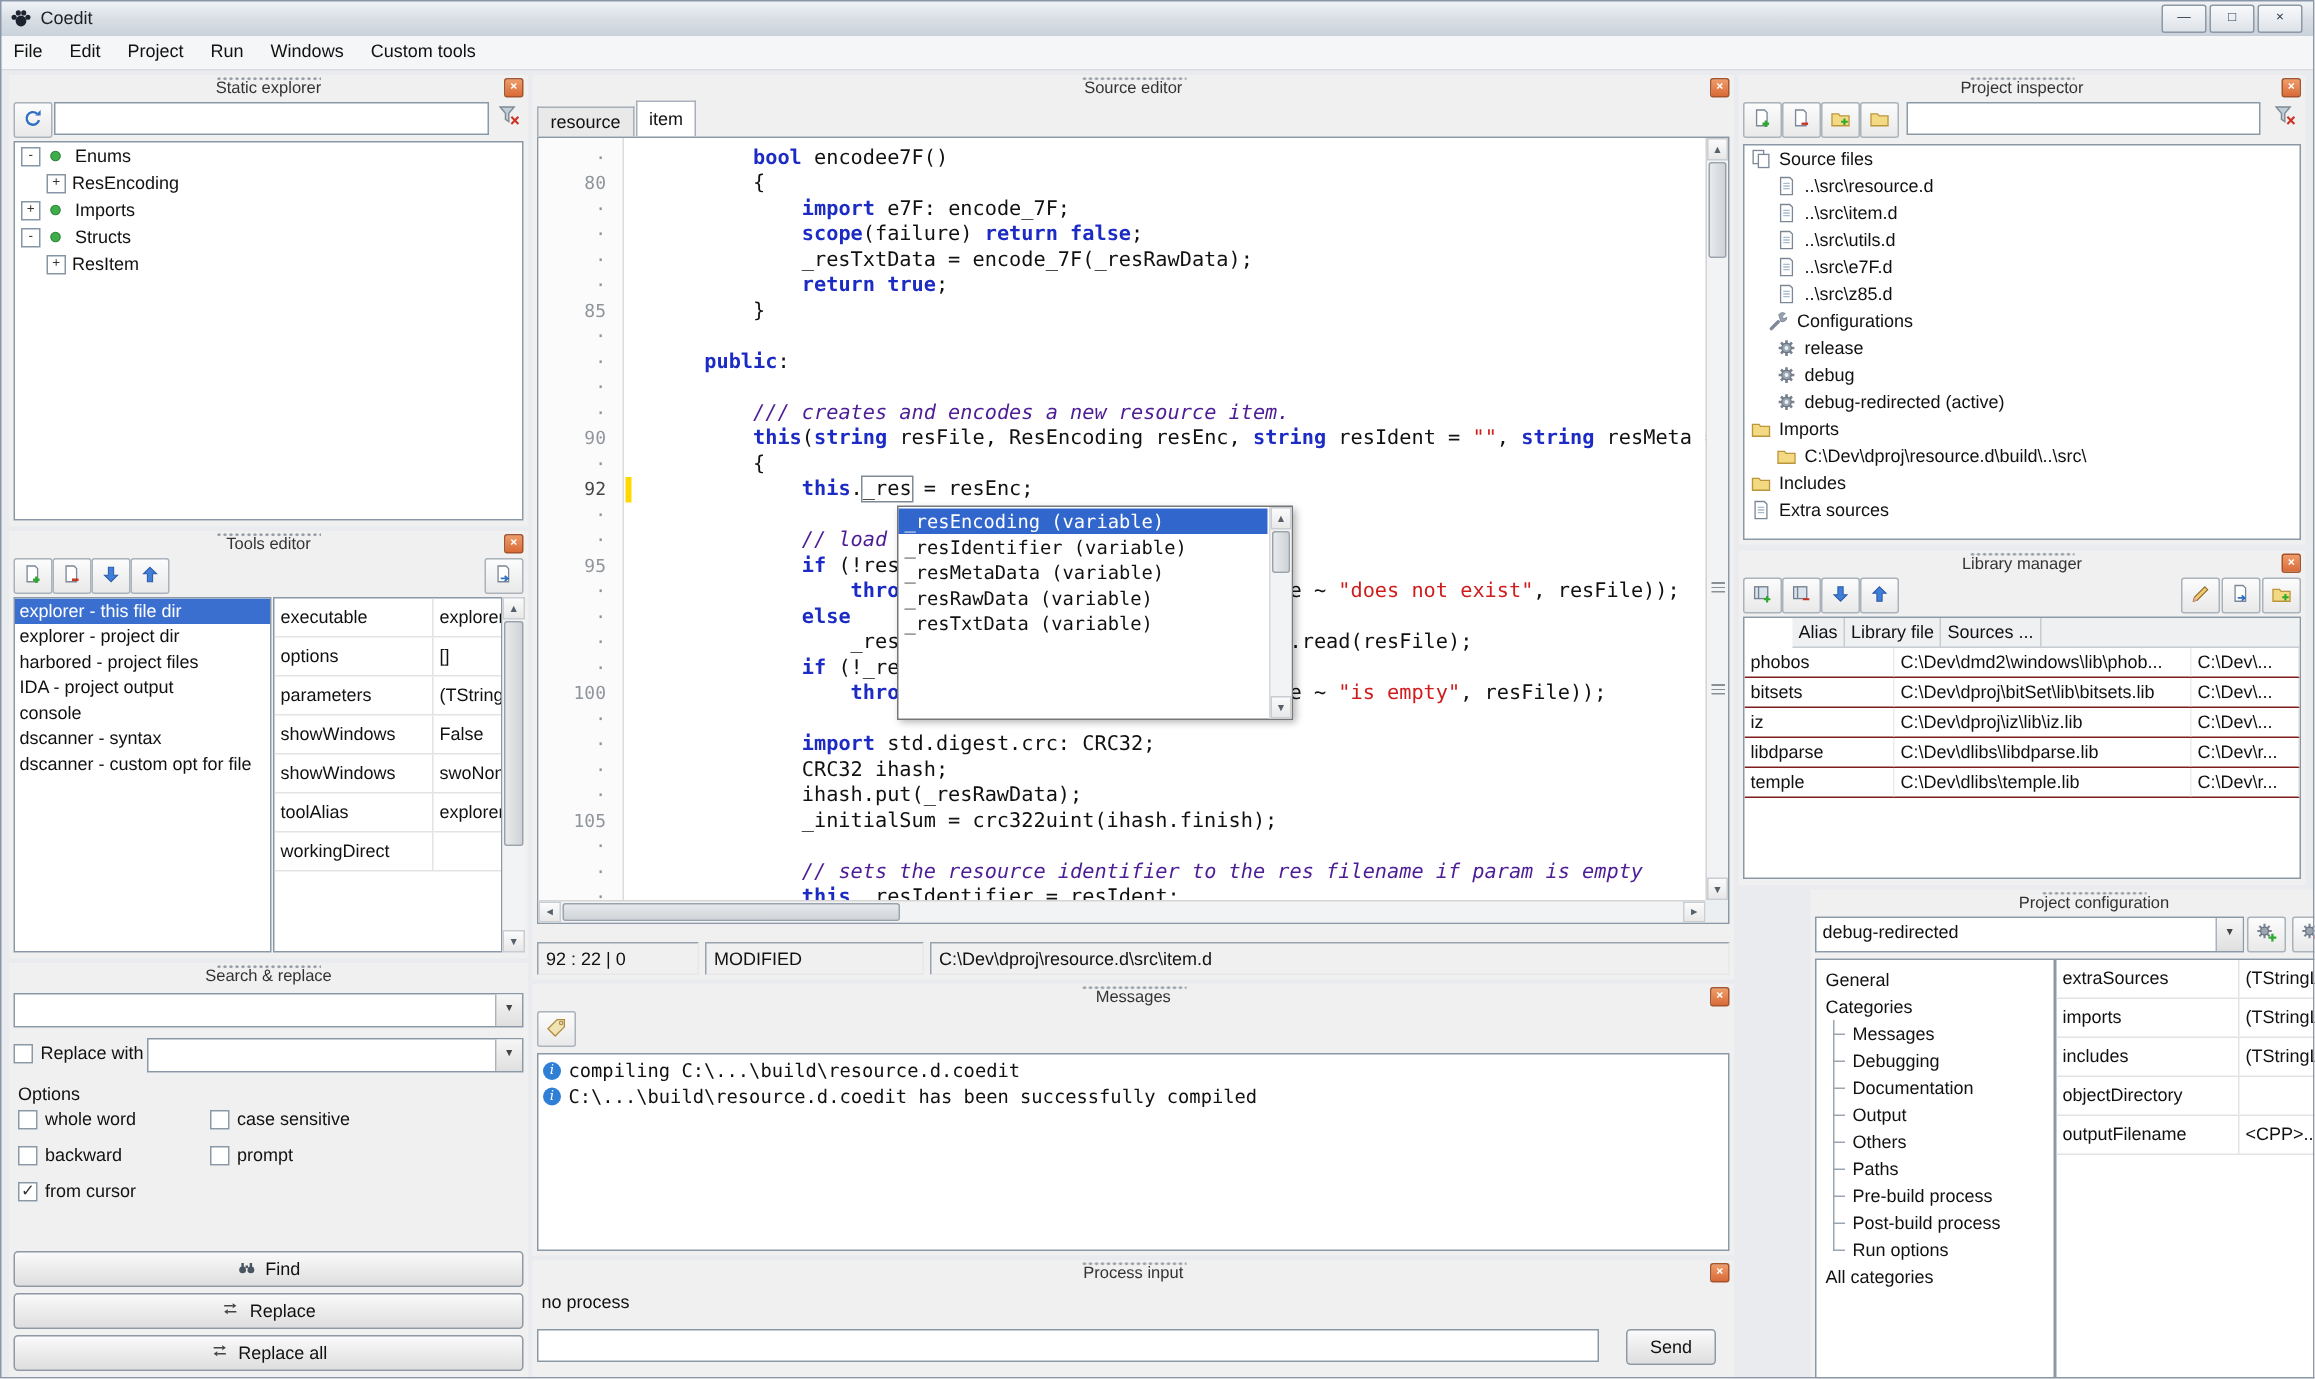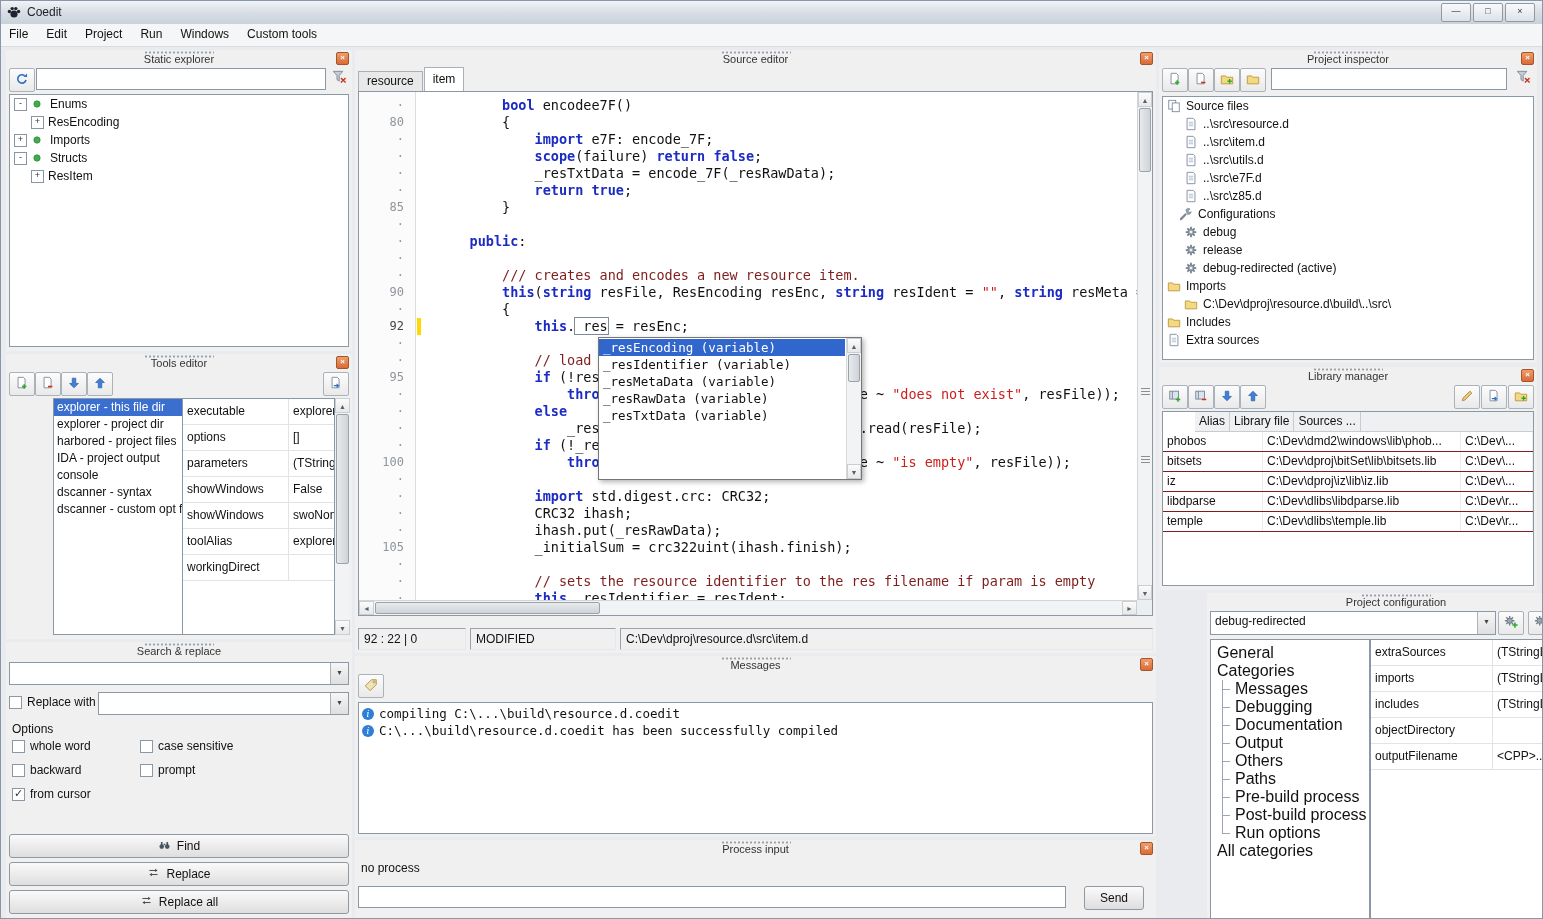--- a/index.html
+++ b/index.html
@@ -55,21 +55,21 @@
   .editor{position:absolute;top:41px;left:3px;right:3px;bottom:37px;background:#fff;border:1px solid #8b98a6;overflow:hidden;}
   .gutter-bg{position:absolute;left:0;top:0;bottom:15px;width:57px;background:#fbfbfb;border-right:1px solid #dcdcdc;box-sizing:border-box;}
   .rows{position:absolute;left:0;right:15px;top:0;bottom:15px;overflow:hidden;padding-top:5px;}
   .crow{height:17px;line-height:17px;display:flex;}
   .crow .g{flex:0 0 45px;text-align:right;padding-right:8px;font-family:"DejaVu Sans Mono",monospace;font-size:12px;color:#8f959b;}
   .crow.cur .g{color:#444;}
   .crow .m{flex:0 0 12px;position:relative;}
   .crow.cur .m::before{content:"";position:absolute;right:3px;top:0;height:17px;width:4px;background:#ffd800;}
   .crow .ct{white-space:pre;font-family:"DejaVu Sans Mono",monospace;font-size:13.5px;padding-left:13px;}
   .ct .k{color:#1c2bc4;font-weight:bold;}
-  .ct .c{color:#7f1d1d;}
+  .ct .c{color:#4c1d95;font-style:italic;}
   .ct .s{color:#cf1d1d;}
   .ct .box{outline:1px solid #7e8a96;}
   .hsb{position:absolute;left:0;right:15px;bottom:0;height:15px;background:#f2f3f4;border-top:1px solid #d5d5d5;box-sizing:border-box;}
   .hsb .arl,.hsb .arr{position:absolute;top:0;bottom:0;width:15px;text-align:center;font-size:7px;color:#55606a;line-height:14px;background:linear-gradient(#fbfbfb,#e8e8e8);border:1px solid #c9ced3;box-sizing:border-box;}
   .hsb .arl{left:0;} .hsb .arr{right:0;}
   .hsb .hthumb{position:absolute;top:1px;bottom:1px;left:16px;width:225px;background:linear-gradient(#e8eaec,#cfd3d7);border:1px solid #9aa2ab;border-radius:2px;box-sizing:border-box;}
   .sbcorner{position:absolute;right:0;bottom:0;width:15px;height:15px;background:#eceff1;}
   .statusbar{position:absolute;left:3px;right:3px;bottom:3px;height:22px;display:flex;gap:4px;}
   .scell{border:1px solid;border-color:#9aa3ad #e8e8e8 #e8e8e8 #9aa3ad;background:#f0f0f0;font-size:12px;line-height:20px;padding:0 5px;white-space:nowrap;overflow:hidden;box-sizing:border-box;}
   
@@ -83,21 +83,21 @@
   .mrow{height:17px;display:flex;align-items:center;font-family:"DejaVu Sans Mono",monospace;font-size:12.5px;padding-left:3px;white-space:nowrap;}
   .info{width:12px;height:12px;border-radius:50%;background:#2f7fd6;margin-right:5px;flex:none;color:#fff;font-size:9px;line-height:12px;text-align:center;font-style:italic;font-family:"DejaVu Serif",serif;}
   .info::after{content:"i";}
   
   .lhead{display:flex;height:19px;background:#eef0f2;border-bottom:1px solid #c6ccd2;margin-left:32px;}
   .lh{padding:2px 4px;border-right:1px solid #c6ccd2;font-size:12px;white-space:nowrap;overflow:hidden;box-sizing:border-box;}
   .lr{display:flex;height:19px;border-bottom:1px solid #7f1d1d;justify-content:center;}
   .lc{padding:2px 4px;border-right:1px solid #ececec;font-size:12px;white-space:nowrap;overflow:hidden;box-sizing:border-box;}
   .w1{flex:0 0 100px;} .w2{flex:0 0 198px;} .w3{flex:1;}
   
-  .cfg-row{height:18px;line-height:18px;padding-left:6px;font-size:16px;position:relative;white-space:nowrap;overflow:hidden;}
+  .cfg-row{height:18px;line-height:18px;padding-left:6px;font-size:12px;position:relative;white-space:nowrap;overflow:hidden;}
   .cfg-row.child{padding-left:24px;}
   .cfg-row.child::before{content:"";position:absolute;left:11px;top:0;width:7px;height:9px;border-left:1px solid #9aa6b2;border-bottom:1px solid #9aa6b2;}
   .cfg-row.cont::after{content:"";position:absolute;left:11px;top:9px;bottom:0;border-left:1px solid #9aa6b2;}
   
   .cbrow{display:flex;align-items:center;height:16px;}
   .cb{width:13px;height:13px;background:#fff;border:1px solid #8b98a6;margin-right:5px;flex:none;position:relative;box-sizing:border-box;}
   .cb.on::after{content:"✓";position:absolute;left:1px;top:-2px;font-size:11px;color:#333;}
   
   #p-static{left:6px;top:50px;width:346px;height:301px;}
   #p-tools{left:6px;top:354px;width:346px;height:285px;}
@@ -224,21 +224,21 @@
       <span><svg viewBox="0 0 16 16" width="14" height="14">
           <path d="M8 2.5l5 5h-3v6H6v-6H3z" fill="#3f7fd9" stroke="#2d5ca8" stroke-width="0.8"></path>
         </svg></span>
     </div>
   <div class="tbtn" style="right:3px;top:18px;">
       <span><svg viewBox="0 0 16 16" width="14" height="14">
           <path d="M3.5 1.5h6l2 2v10h-8z" fill="#fff" stroke="#7c8796"></path>
           <path d="M5.5 11h5M8.5 9l2.5 2-2.5 2" stroke="#2f6fc4" fill="none" stroke-width="1.3"></path>
         </svg></span>
     </div>
-  <div class="sunken" style="position:absolute;left:3px;top:44px;width:170px;bottom:4px;margin-left:44px;">
+  <div class="sunken" style="position:absolute;left:3px;top:44px;width:170px;bottom:4px;">
 
   <div class="lrow sel">explorer - this file dir</div>
       <div class="lrow">explorer - project dir</div>
       <div class="lrow">harbored - project files</div>
       <div class="lrow">IDA - project output</div>
       <div class="lrow">console</div>
       <div class="lrow">dscanner - syntax</div>
       <div class="lrow">dscanner - custom opt for file</div>
     </div>
   <div class="grid tools-grid" style="left:176px;top:44px;right:17px;bottom:4px;">
@@ -733,34 +733,34 @@
       <div class="trow" style="padding-left: 21px;">
         <span class="ticon">
           <svg viewBox="0 0 16 16" width="14" height="14">
             <g stroke="#78838f" stroke-width="2">
               <path d="M8 2v12M2 8h12M3.8 3.8l8.4 8.4M12.2 3.8l-8.4 8.4"></path>
             </g>
             <circle cx="8" cy="8" r="3.6" fill="#9aa5b1" stroke="#6d7884"></circle>
             <circle cx="8" cy="8" r="1.5" fill="#eef1f4"></circle>
           </svg>
         </span>
-        <span>debug</span>
+        <span>release</span>
       </div>
 
       <div class="trow" style="padding-left: 21px;">
         <span class="ticon">
           <svg viewBox="0 0 16 16" width="14" height="14">
             <g stroke="#78838f" stroke-width="2">
               <path d="M8 2v12M2 8h12M3.8 3.8l8.4 8.4M12.2 3.8l-8.4 8.4"></path>
             </g>
             <circle cx="8" cy="8" r="3.6" fill="#9aa5b1" stroke="#6d7884"></circle>
             <circle cx="8" cy="8" r="1.5" fill="#eef1f4"></circle>
           </svg>
         </span>
-        <span>release</span>
+        <span>debug</span>
       </div>
 
       <div class="trow" style="padding-left: 21px;">
         <span class="ticon">
           <svg viewBox="0 0 16 16" width="14" height="14">
             <g stroke="#78838f" stroke-width="2">
               <path d="M8 2v12M2 8h12M3.8 3.8l8.4 8.4M12.2 3.8l-8.4 8.4"></path>
             </g>
             <circle cx="8" cy="8" r="3.6" fill="#9aa5b1" stroke="#6d7884"></circle>
             <circle cx="8" cy="8" r="1.5" fill="#eef1f4"></circle>

